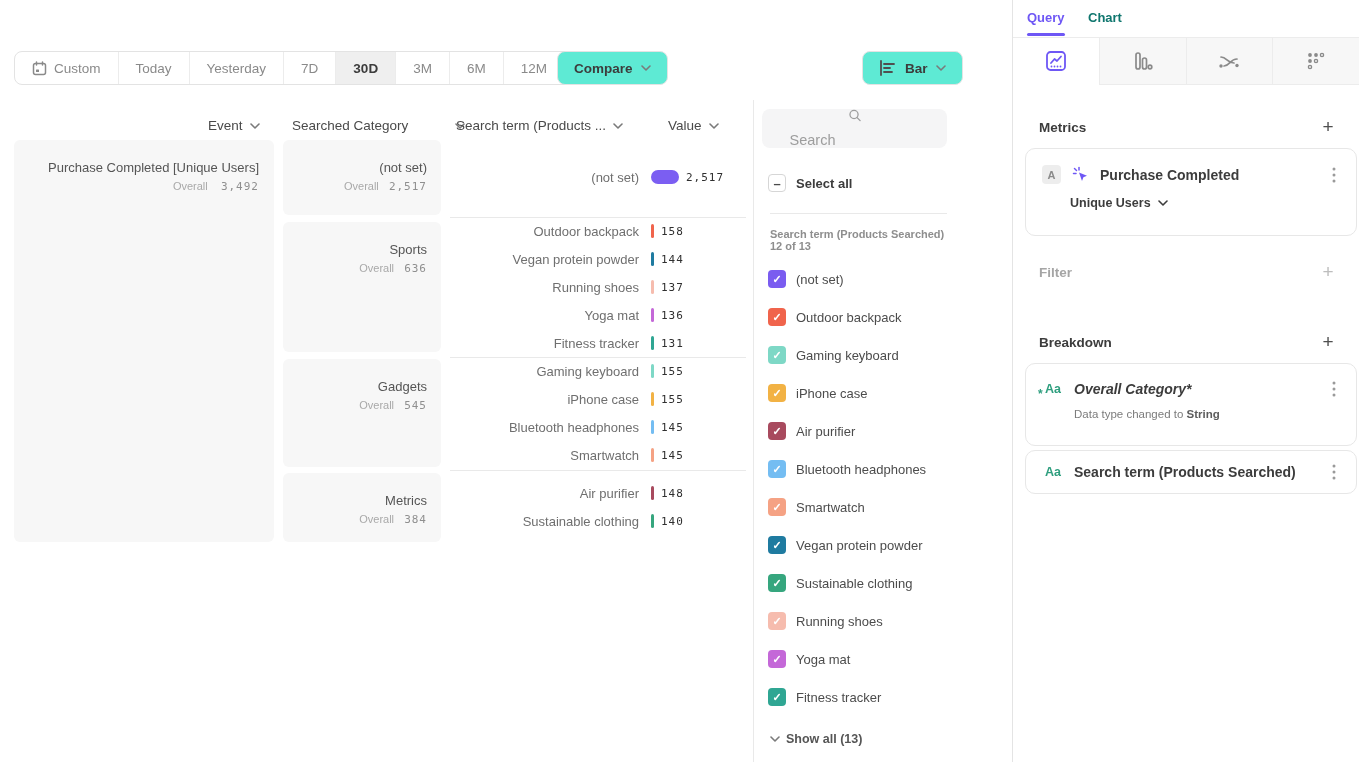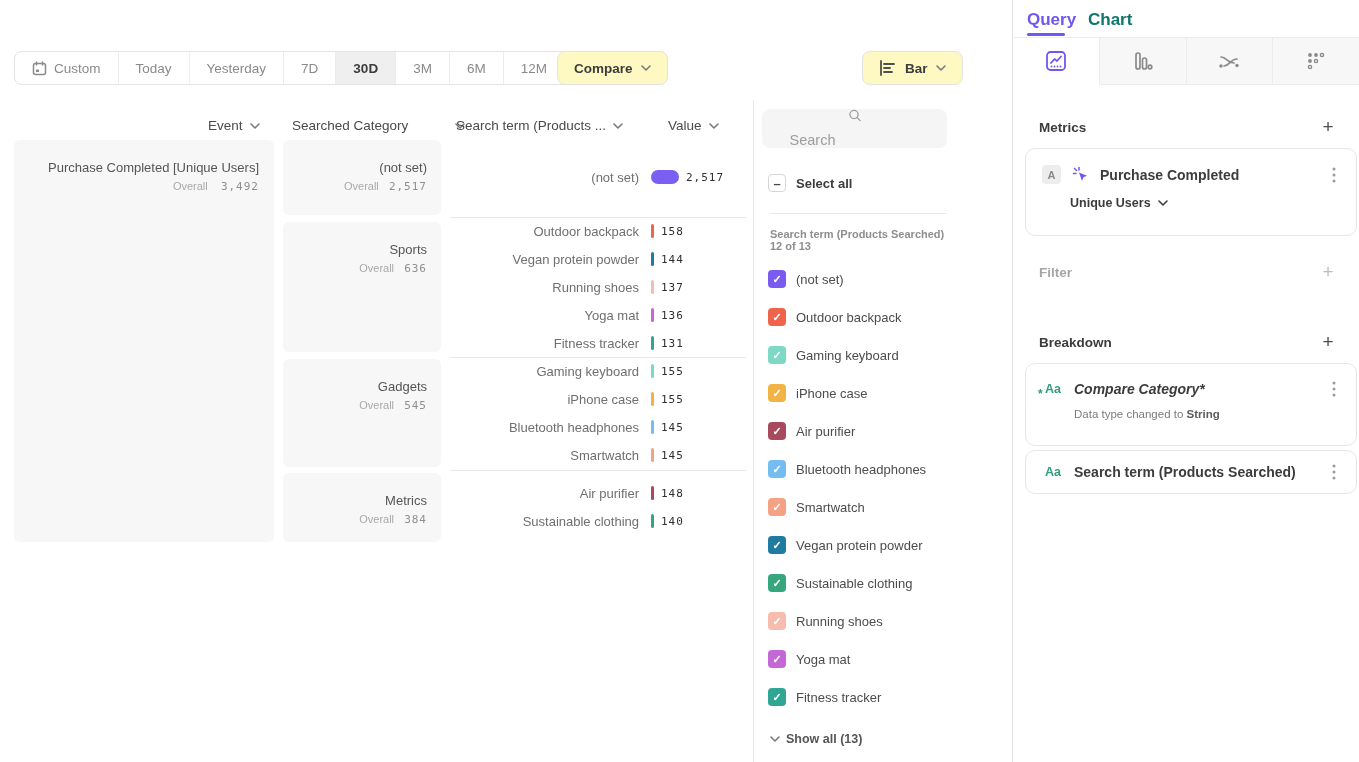--- a/index.html
+++ b/index.html
@@ -9,21 +9,21 @@
   .mono { font-family:"DejaVu Sans Mono", monospace; letter-spacing:1px; }
 
   
   #date-control { left:14px; top:51px; height:34px; display:flex; align-items:stretch;
     border:1px solid #e3e3e3; border-radius:8px; background:#fff; overflow:hidden; }
   .date-item { display:flex; align-items:center; gap:7px; padding:0 17px; font-size:13.5px;
     color:#8a8a8a; border-left:1px solid #ececec; cursor:pointer; white-space:nowrap; }
   .date-item:first-child { border-left:none; }
   .date-item.active { background:#efefef; color:#3c3c3c; font-weight:bold; }
   .pill-btn { height:34px; display:flex; align-items:center; gap:8px; padding:0 16px;
-    border:1px solid #e3e3e3; border-radius:8px; background:#fef9c3; font-size:13.5px;
+    border:1px solid #e3e3e3; border-radius:8px; background:#5eead4; font-size:13.5px;
     color:#3c3c3c; font-weight:bold; cursor:pointer; }
   .chev { width:10px; height:6px; flex:0 0 auto; }
   .chev polyline { fill:none; stroke:#7a7a7a; stroke-width:1.6; stroke-linecap:round; stroke-linejoin:round; }
 
   
   .col-header { top:118px; display:flex; align-items:center; gap:7px; font-size:13.5px;
     color:#4a4a4a; cursor:pointer; }
 
   
   .gcard { background:#f7f7f7; border-radius:6px; text-align:right; padding:19px 15px 0 10px; }
@@ -54,21 +54,21 @@
   .cbx.colored { color:#fff; font-size:11px; font-weight:bold; }
   .check-row { display:flex; align-items:center; gap:10px; cursor:pointer; }
   .check-label { font-size:13px; color:#4c4c4c; }
   #select-all-label { font-size:13px; font-weight:bold; color:#3c3c3c; }
   #terms-group-label { font-size:11px; font-weight:bold; color:#8e8e8e; line-height:12px; }
   #show-all { display:flex; align-items:center; gap:6px; cursor:pointer; }
   #show-all span { font-size:12.5px; font-weight:bold; color:#565656; }
 
   
   #query-panel { left:1012px; top:0; width:347px; height:762px; border-left:1px solid #e4e4e4; background:#fff; }
-  .qp-tab { position:absolute; top:10px; font-size:17px; font-weight:bold; cursor:pointer; }
+  .qp-tab { position:absolute; top:10px; font-size:13px; font-weight:bold; cursor:pointer; }
   #qp-underline { position:absolute; top:33px; height:3px; border-radius:2px; }
   #icon-tabs { position:absolute; top:37px; left:0; width:100%; height:48px; display:flex; border-top:1px solid #ececec; }
   .icon-tab { flex:1 1 0; display:flex; align-items:center; justify-content:center;
     background:#f7f7f7; border-left:1px solid #ececec; border-bottom:1px solid #ececec; cursor:pointer; }
   .icon-tab:first-child { border-left:none; }
   .icon-tab.active { background:#fff; border-bottom:1px solid transparent; }
   .qp-heading { position:absolute; left:26px; font-size:13.5px; font-weight:bold; color:#3c3c3c; }
   .qp-plus { position:absolute; right:20px; width:22px; height:22px; display:flex; align-items:center;
     justify-content:center; font-size:19px; color:#4f4f4f; cursor:pointer; font-weight:normal; }
   .qp-card { position:absolute; left:12px; width:332px; background:#fff; border:1px solid #e7e7e7;
@@ -465,21 +465,21 @@
 
   <div class="qp-heading" style="top:265px; color:#a5a5a5;">Filter</div>
   <div class="qp-plus" style="top:261px; color:#bdbdbd;">+</div>
 
   <div class="qp-heading" style="top:335px;">Breakdown</div>
   <div class="qp-plus" style="top:331px;">+</div>
 
   <div class="qp-card" style="top:363px; height:83px;">
     <div class="row1">
       <span class="aa-icon">Aa<span class="ast">*</span></span>
-      <span class="bd-title italic">Compare Category*</span>
+      <span class="bd-title italic">Overall Category*</span>
       <svg class="kebab" viewBox="0 0 16 18">
         <circle cx="8" cy="3" r="1.5"></circle>
           <circle cx="8" cy="9" r="1.5"></circle>
           <circle cx="8" cy="15" r="1.5"></circle>
       </svg>
     </div>
     <div class="bd-note">
       <span>Data type changed to </span><b>String</b>
     </div>
   </div>

